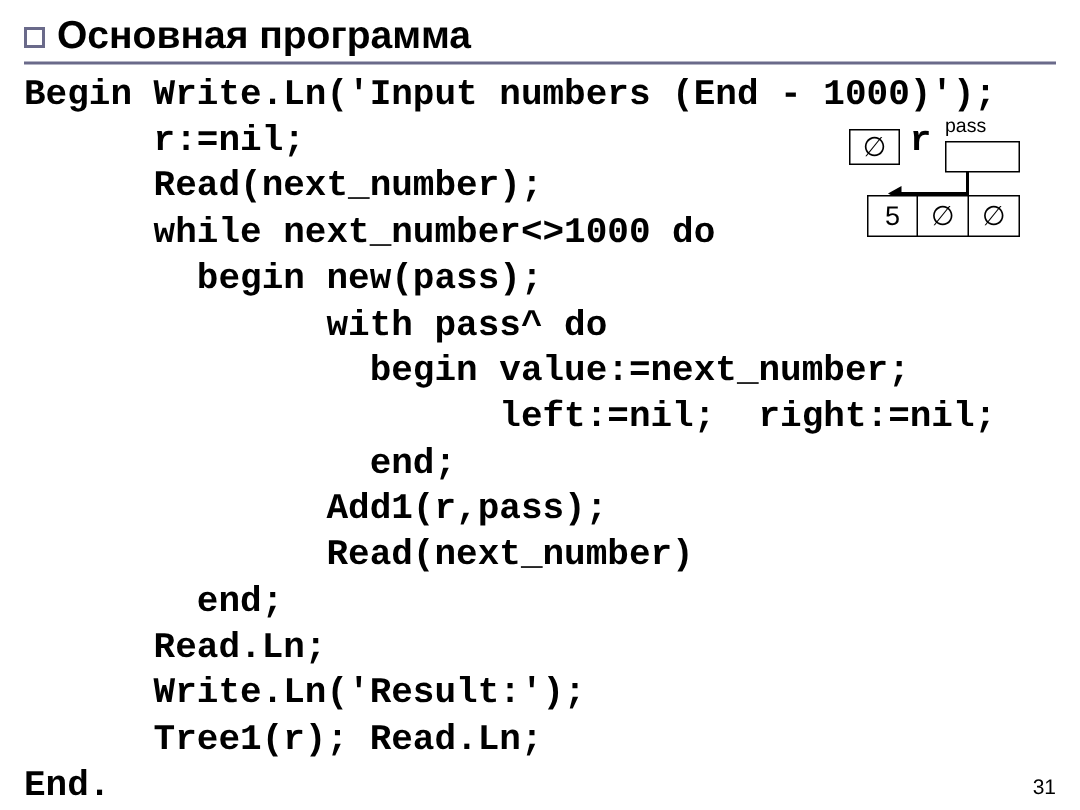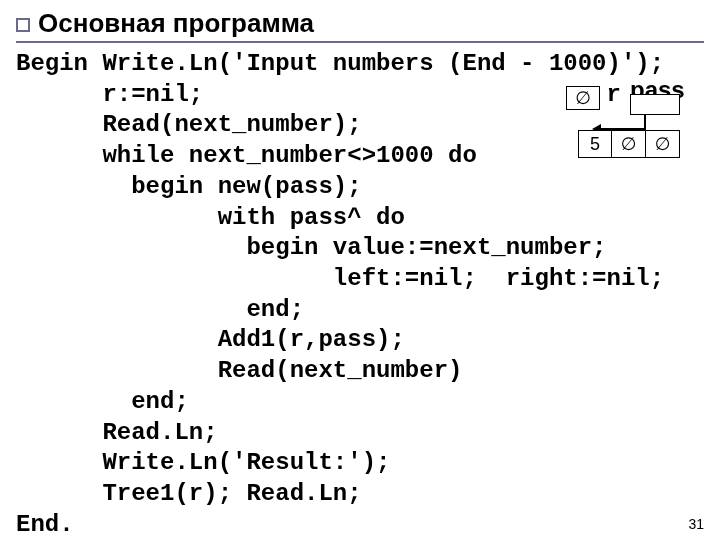--- a/index.html
+++ b/index.html
@@ -41,22 +41,22 @@
       color: #000;
     }
     .diagram {
       position: absolute;
       top: 78px;
       right: 18px;
       font-family: Arial, sans-serif;
     }
     .lbl {
       position: absolute;
-      font-size: 24px;
-      font-weight: bold;
+      font-size: 13px;
+      font-weight: normal;
     }
     .lbl-pass { top: -2px; left: 88px; }
     .box {
       position: absolute;
       border: 1.5px solid #000;
       background: #fff;
       display: flex;
       align-items: center;
       justify-content: center;
       font-size: 18px;

